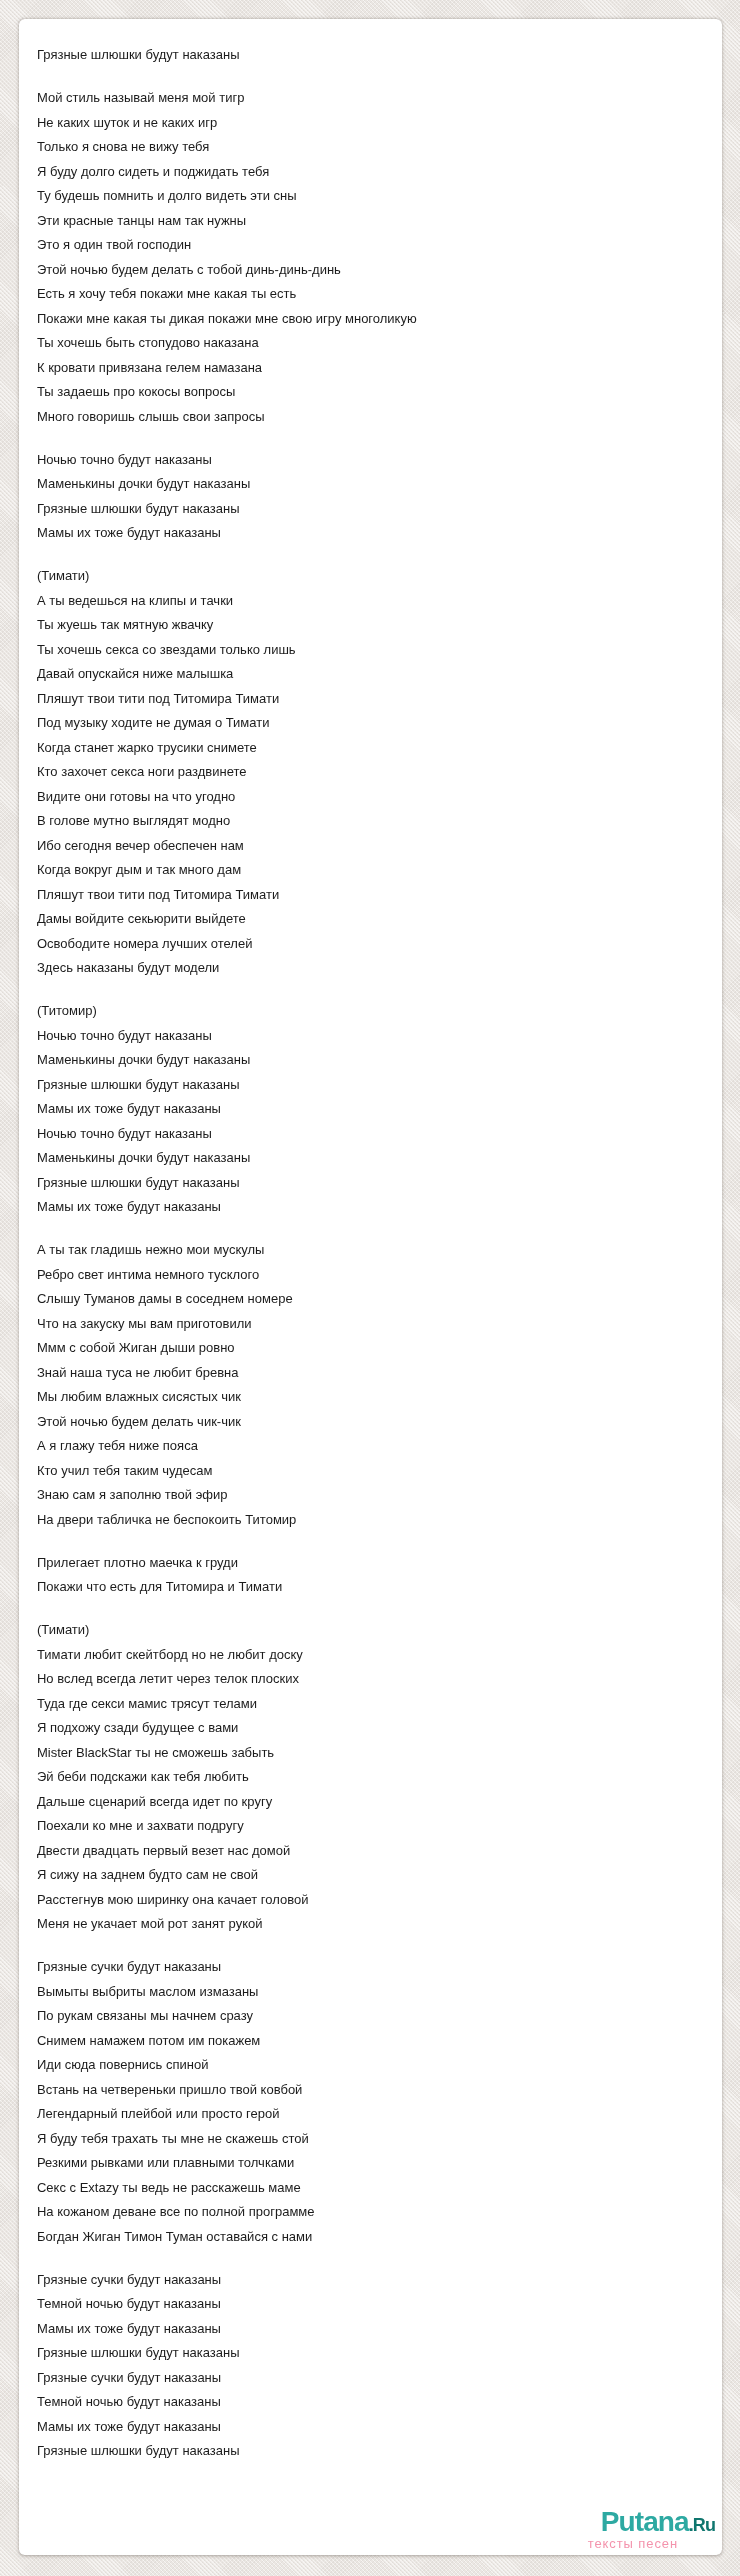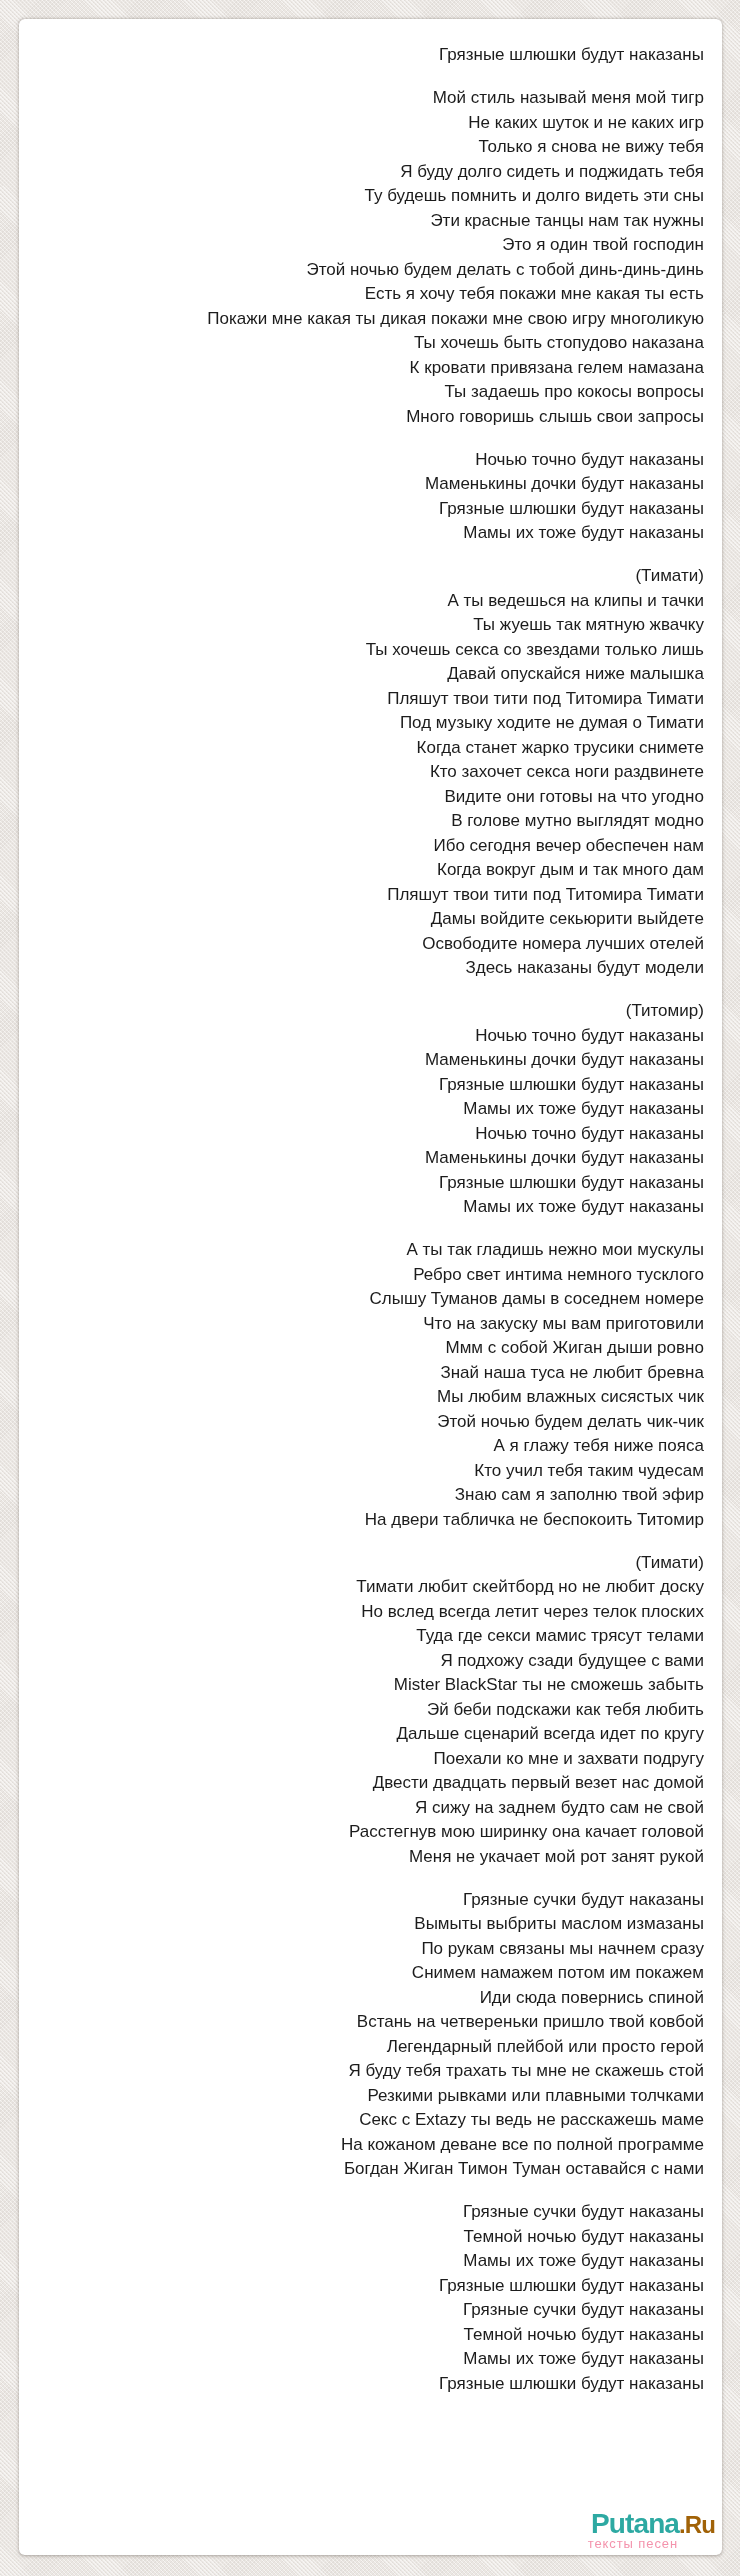--- a/index.html
+++ b/index.html
@@ -45,61 +45,61 @@
     color: #58b2c6;
     text-decoration: none;
     cursor: pointer;
   }
   .lyrics {
     padding-top: 12px;
     color: #1c1c1c;
   }
   .stanza {
     margin: 0 0 18.5px 0;
-    font-size: 17px;
+    font-size: 13px;
     line-height: 24.5px;
     white-space: nowrap;
-    text-align: right;
   }
   .logo {
     position: absolute;
     right: 7.4px; bottom: 1.9px;
     text-align: right;
     line-height: 1;
     text-decoration: none;
     display: block;
   }
   .logo-wordmark {
     font-size: 28px;
     font-weight: bold;
     letter-spacing: -0.9px;
     line-height: 28px;
   }
   .logo-main { color: #2da9a2; }
-  .logo-suffix { color: #a16207; font-size: 24px; }
+  .logo-suffix { color: #0f766e; font-size: 18px; }
   .logo-tagline {
     color: #f493ac;
     font-size: 13px;
     font-weight: normal;
     letter-spacing: 0.9px;
     margin: -1.9px 37px 3.7px 0;
   }
 </style>
 </head>
 <body>
 
 <div class="card">
 
   <div class="lyrics">
       <p class="stanza"><span>Грязные шлюшки будут наказаны</span></p>
       <p class="stanza"><span>Мой стиль называй меня мой тигр</span><br><span>Не каких шуток и не каких игр</span><br><span>Только я снова не вижу тебя</span><br><span>Я буду долго сидеть и поджидать тебя</span><br><span>Ту будешь помнить и долго видеть эти сны</span><br><span>Эти красные танцы нам так нужны</span><br><span>Это я один твой господин</span><br><span>Этой ночью будем делать с тобой динь-динь-динь</span><br><span>Есть я хочу тебя покажи мне какая ты есть</span><br><span>Покажи мне какая ты дикая покажи мне свою игру многоликую</span><br><span>Ты хочешь быть стопудово наказана</span><br><span>К кровати привязана гелем намазана</span><br><span>Ты задаешь про кокосы вопросы</span><br><span>Много говоришь слышь свои запросы</span></p>
       <p class="stanza"><span>Ночью точно будут наказаны</span><br><span>Маменькины дочки будут наказаны</span><br><span>Грязные шлюшки будут наказаны</span><br><span>Мамы их тоже будут наказаны</span></p>
       <p class="stanza"><span>(Тимати)</span><br><span>А ты ведешься на клипы и тачки</span><br><span>Ты жуешь так мятную жвачку</span><br><span>Ты хочешь секса со звездами только лишь</span><br><span>Давай опускайся ниже малышка</span><br><span>Пляшут твои тити под Титомира Тимати</span><br><span>Под музыку ходите не думая о Тимати</span><br><span>Когда станет жарко трусики снимете</span><br><span>Кто захочет секса ноги раздвинете</span><br><span>Видите они готовы на что угодно</span><br><span>В голове мутно выглядят модно</span><br><span>Ибо сегодня вечер обеспечен нам</span><br><span>Когда вокруг дым и так много дам</span><br><span>Пляшут твои тити под Титомира Тимати</span><br><span>Дамы войдите секьюрити выйдете</span><br><span>Освободите номера лучших отелей</span><br><span>Здесь наказаны будут модели</span></p>
       <p class="stanza"><span>(Титомир)</span><br><span>Ночью точно будут наказаны</span><br><span>Маменькины дочки будут наказаны</span><br><span>Грязные шлюшки будут наказаны</span><br><span>Мамы их тоже будут наказаны</span><br><span>Ночью точно будут наказаны</span><br><span>Маменькины дочки будут наказаны</span><br><span>Грязные шлюшки будут наказаны</span><br><span>Мамы их тоже будут наказаны</span></p>
       <p class="stanza"><span>А ты так гладишь нежно мои мускулы</span><br><span>Ребро свет интима немного тусклого</span><br><span>Слышу Туманов дамы в соседнем номере</span><br><span>Что на закуску мы вам приготовили</span><br><span>Ммм с собой Жиган дыши ровно</span><br><span>Знай наша туса не любит бревна</span><br><span>Мы любим влажных сисястых чик</span><br><span>Этой ночью будем делать чик-чик</span><br><span>А я глажу тебя ниже пояса</span><br><span>Кто учил тебя таким чудесам</span><br><span>Знаю сам я заполню твой эфир</span><br><span>На двери табличка не беспокоить Титомир</span></p>
+      <p class="stanza"><span>Прилегает плотно маечка к груди</span><br><span>Покажи что есть для Титомира и Тимати</span></p>
       <p class="stanza"><span>(Тимати)</span><br><span>Тимати любит скейтборд но не любит доску</span><br><span>Но вслед всегда летит через телок плоских</span><br><span>Туда где секси мамис трясут телами</span><br><span>Я подхожу сзади будущее с вами</span><br><span>Mister BlackStar ты не сможешь забыть</span><br><span>Эй беби подскажи как тебя любить</span><br><span>Дальше сценарий всегда идет по кругу</span><br><span>Поехали ко мне и захвати подругу</span><br><span>Двести двадцать первый везет нас домой</span><br><span>Я сижу на заднем будто сам не свой</span><br><span>Расстегнув мою ширинку она качает головой</span><br><span>Меня не укачает мой рот занят рукой</span></p>
       <p class="stanza"><span>Грязные сучки будут наказаны</span><br><span>Вымыты выбриты маслом измазаны</span><br><span>По рукам связаны мы начнем сразу</span><br><span>Снимем намажем потом им покажем</span><br><span>Иди сюда повернись спиной</span><br><span>Встань на четвереньки пришло твой ковбой</span><br><span>Легендарный плейбой или просто герой</span><br><span>Я буду тебя трахать ты мне не скажешь стой</span><br><span>Резкими рывками или плавными толчками</span><br><span>Секс с Extazy ты ведь не расскажешь маме</span><br><span>На кожаном деване все по полной программе</span><br><span>Богдан Жиган Тимон Туман оставайся с нами</span></p>
       <p class="stanza"><span>Грязные сучки будут наказаны</span><br><span>Темной ночью будут наказаны</span><br><span>Мамы их тоже будут наказаны</span><br><span>Грязные шлюшки будут наказаны</span><br><span>Грязные сучки будут наказаны</span><br><span>Темной ночью будут наказаны</span><br><span>Мамы их тоже будут наказаны</span><br><span>Грязные шлюшки будут наказаны</span></p>
     </div>
 
   <a class="logo">
     <div class="logo-wordmark"><span class="logo-main">Putana</span><span class="logo-suffix">.Ru</span></div>
     <div class="logo-tagline">тексты песен</div>
   </a>
 </div>

